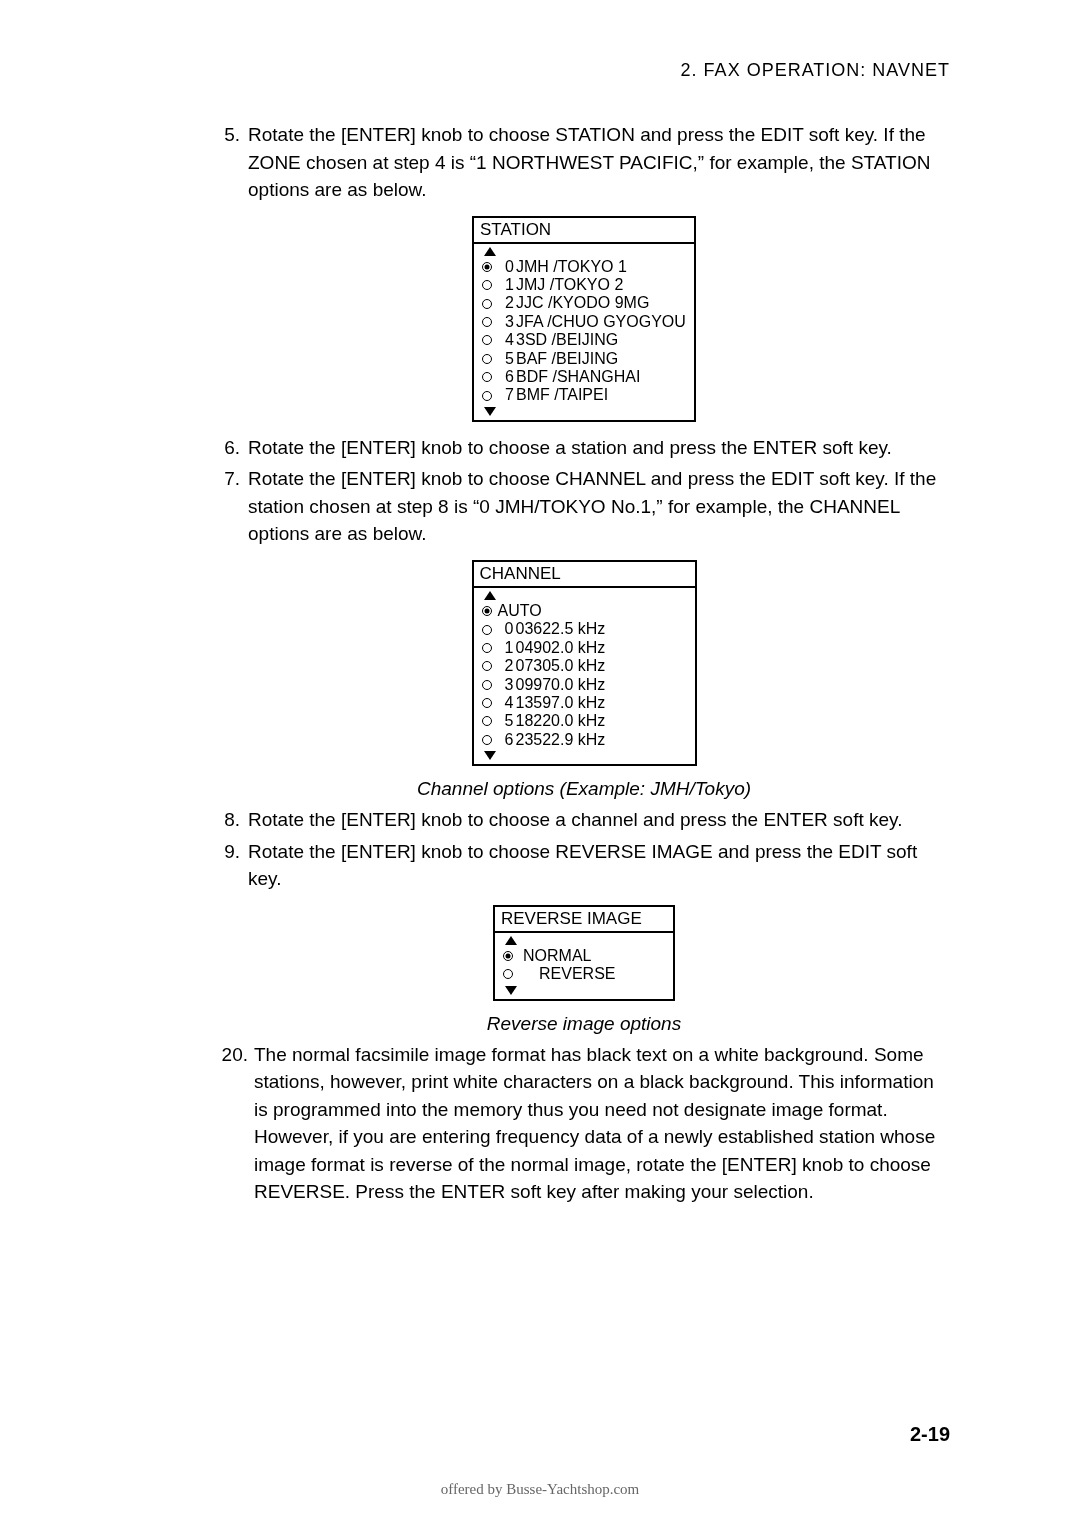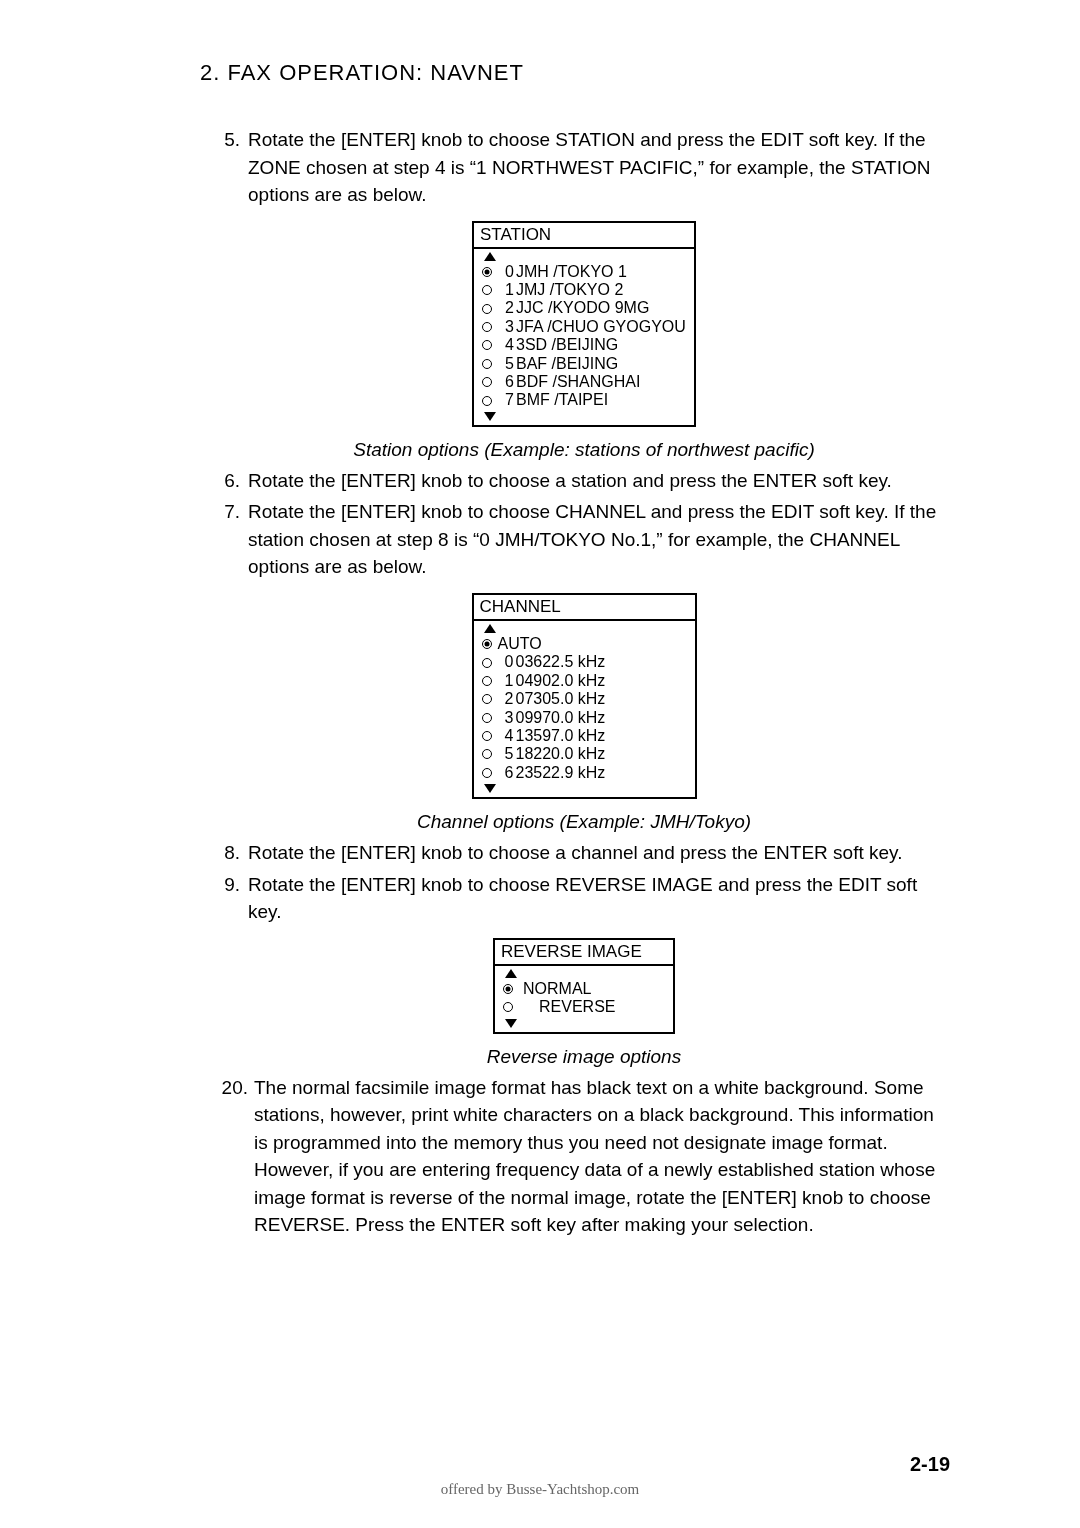--- a/index.html
+++ b/index.html
@@ -9,22 +9,22 @@
     }
     body {
       font-family: Arial, Helvetica, sans-serif;
       background: #fff;
       width: 1080px;
       height: 1528px;
       position: relative;
       padding: 60px 130px 40px 200px;
     }
     .header {
-      text-align: left;
-      font-size: 22px;
+      text-align: right;
+      font-size: 18px;
       letter-spacing: 1px;
       margin-bottom: 40px;
     }
     .list-item {
       display: flex;
       margin-bottom: 4px;
       font-size: 19px;
       line-height: 1.45;
     }
     .list-num {
@@ -106,21 +106,21 @@
       margin-bottom: 6px;
     }
     .opt-num {
       display: inline-block;
       width: 16px;
       text-align: right;
       margin-right: 2px;
     }
     .page-num {
       position: absolute;
-      bottom: 52px;
+      bottom: 82px;
       right: 130px;
       font-weight: bold;
       font-size: 20px;
       text-align: center;
     }
     .footer {
       position: absolute;
       bottom: 30px;
       width: 100%;
       left: 0;
@@ -186,21 +186,20 @@
         </div>
       <div class="option-row">
           <span class="radio"></span>
           <span class="opt-num">7</span> 
           <span>BMF /TAIPEI</span>
         </div>
       <div class="arrow-down"></div>
     </div>
   </div>
 
-  <div class="caption">Station options (Example: stations of northwest pacific)</div>
 
   <div class="list-item">
     <div class="list-num">6.</div>
     <div class="list-text">Rotate the [ENTER] knob to choose a station and press the ENTER soft key.</div>
   </div>
 
   <div class="list-item">
     <div class="list-num">7.</div>
     <div class="list-text">Rotate the [ENTER] knob to choose CHANNEL and press the EDIT soft key. If the station chosen at step 8 is “0 JMH/TOKYO No.1,” for example, the CHANNEL options are as below.</div>
   </div>

